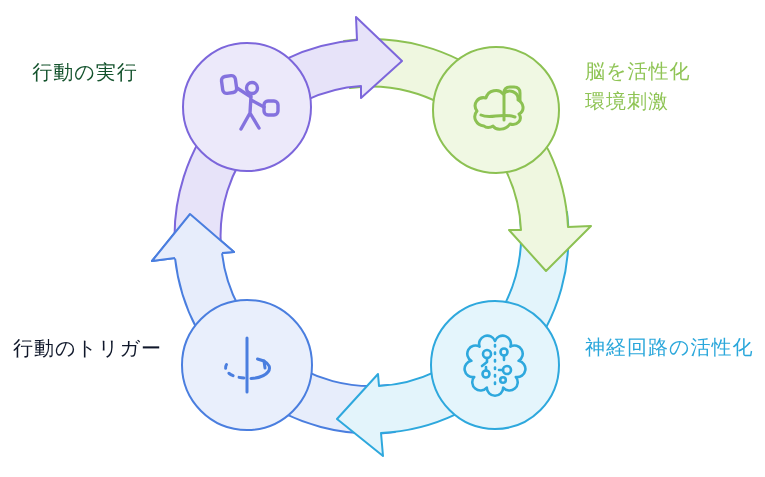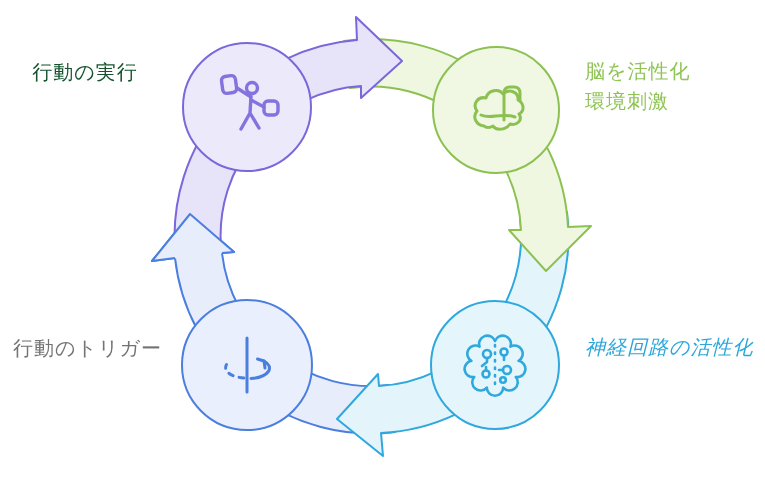--- a/index.html
+++ b/index.html
@@ -2,22 +2,22 @@
 <html><head>
 <meta charset="utf-8">
 <style>
   html,body{margin:0;padding:0;background:#ffffff;}
   .stage{position:relative;width:765px;height:477px;background:#ffffff;overflow:hidden;
          font-family:"Liberation Sans","DejaVu Sans",sans-serif;}
   .stage svg{position:absolute;left:0;top:0;}
   .label{position:absolute;font-size:20px;line-height:30px;letter-spacing:1px;font-weight:400;}
   .label-action{left:15px;top:57px;width:140px;text-align:center;color:#14532d;}
   .label-stimulus{left:585px;top:56px;text-align:left;color:#8FC455;}
-  .label-circuit{left:585px;top:332px;text-align:right;color:#2AA7DB;font-style:italic;}
-  .label-trigger{left:13px;top:333px;text-align:center;color:#737373;}
+  .label-circuit{left:585px;top:332px;text-align:right;color:#2AA7DB;}
+  .label-trigger{left:13px;top:333px;text-align:center;color:#0f172a;}
 </style>
 </head>
 <body>
 
 <div class="stage">
 
   <svg width="765" height="477" viewBox="0 0 765 477">
 
     <path d="M395,432 A197,197 0 0 1 175,258 L152,261 L190,214 L234,252 L222,253 A150,150 0 0 0 389,385 Z" fill="#E7EDFB" stroke="#4A7EDF" stroke-width="2" stroke-linejoin="round"></path>
     <path d="M567,212 A197,197 0 0 1 381,433 L383,456 L337,419 L378,374 L379,386 A150,150 0 0 0 520,218 Z" fill="#E3F4FB" stroke="#2EA8DD" stroke-width="2" stroke-linejoin="round"></path>

